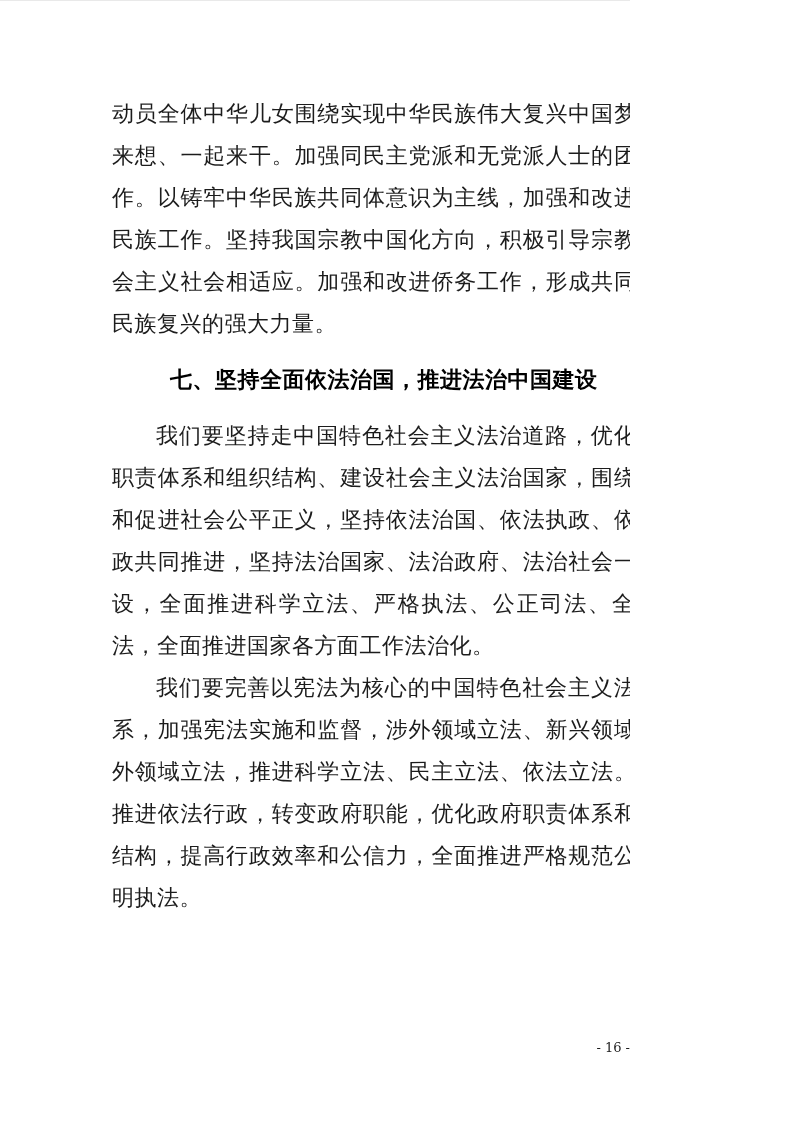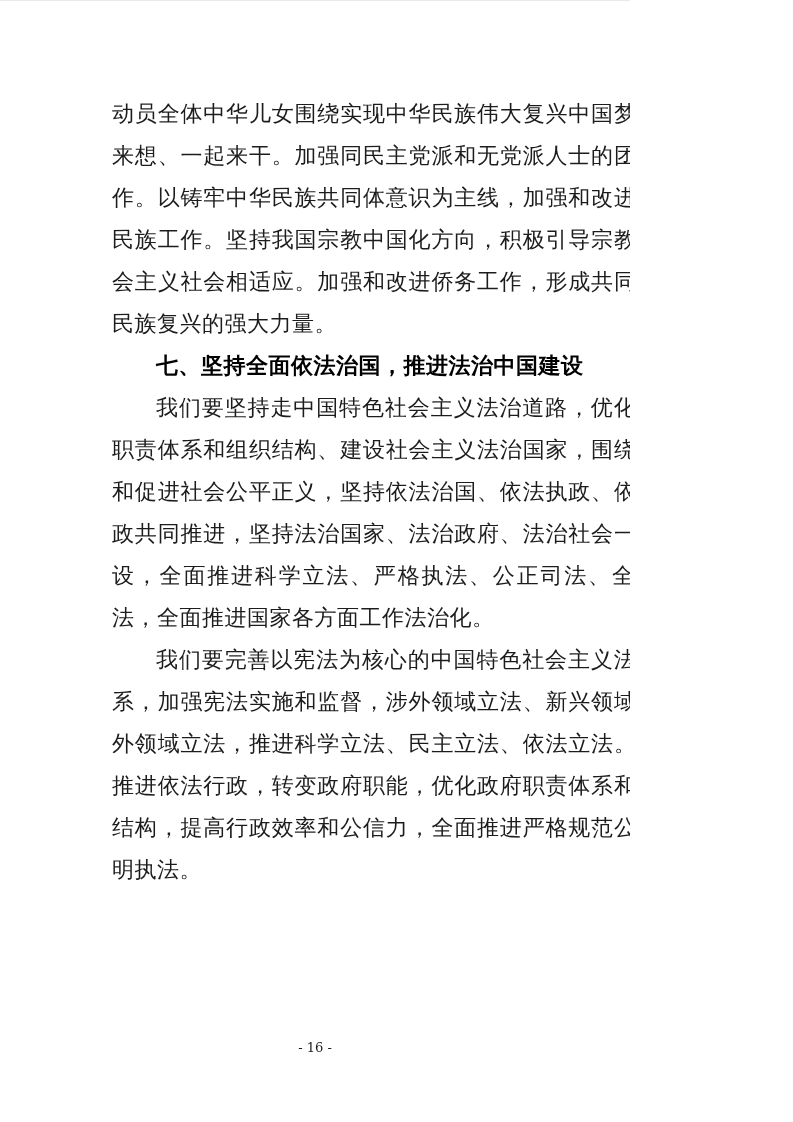--- a/index.html
+++ b/index.html
@@ -28,36 +28,36 @@
     line-height: 42px;
     color: #1c1c1c;
     text-align: justify;
     text-justify: inter-ideograph;
     letter-spacing: 0.5px;
   }
 
   .para.indented { text-indent: 2em; }
 
   .section-heading {
-    margin: 0;
+    margin: 14px;
     font-size: 22px;
     line-height: 42px;
     font-weight: bold;
     color: #000000;
     text-indent: 2em;
     font-family: "DejaVu Sans", "Liberation Sans", sans-serif;
     letter-spacing: 0.5px;
   }
 
   .footer {
     position: absolute;
     top: 1038px;
     left: 0;
     width: 100%;
-    text-align: center;
+    text-align: right;
     font-size: 13px;
     line-height: 18px;
     color: #1c1c1c;
     font-family: "DejaVu Serif", "Liberation Serif", serif;
   }
 </style>
 </head>
 <body>
 
 <div class="page">

